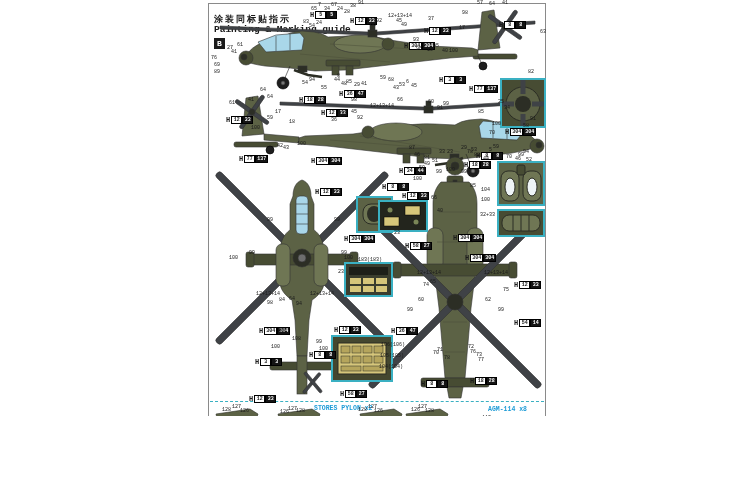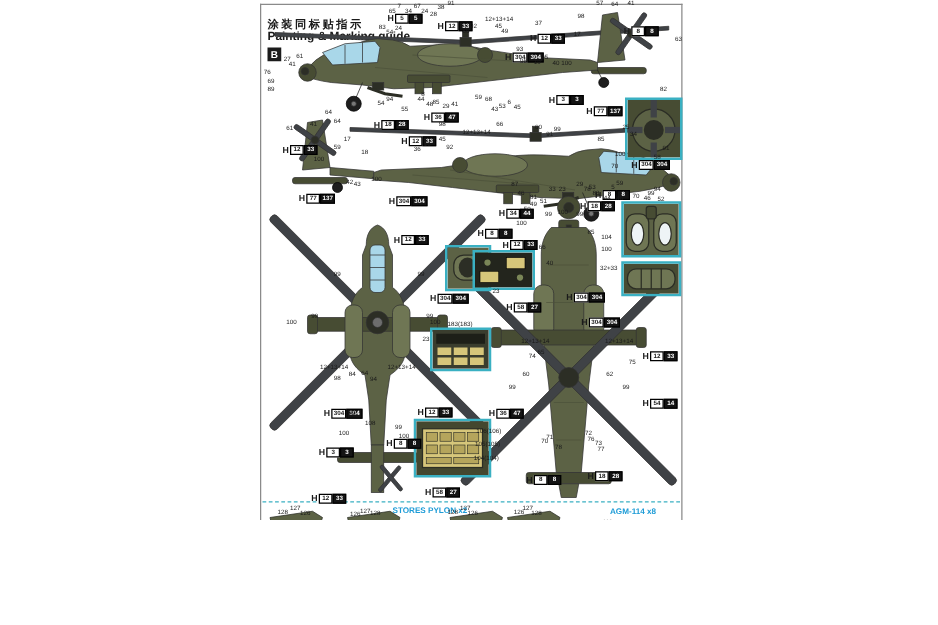--- a/index.html
+++ b/index.html
@@ -1,17 +1,17 @@
 <!DOCTYPE html>
 <html style="--olive: #5c6245; --olive-dark: #474c33; --olive-light: #6f7654; --dark: #2c2e25; --canopy: #a9d7e9; --blade: #3f4246; --teal: #3ab0c2; --blue: #1e9cd7; --tan: #d6c67a; --chip: #141414; --line: #8a8a8a;"><head>
 <meta charset="utf-8">
 <style>
   html,body{margin:0;padding:0;background:#fff;}
   #stage{position:relative;width:750px;height:416px;background:#fff;overflow:hidden;
-         font-family:Liberation Sans, sans-serif;color:#1a1a1a;}
+         font-family:Liberation Mono, monospace;color:#1a1a1a;}
   .vline{position:absolute;width:1px;background:#8a8a8a;top:3px;height:485px;}
   .hline{position:absolute;height:1px;background:#8a8a8a;left:208px;width:338px;}
   .dash{position:absolute;left:210px;width:334px;border-top:1px dashed var(--teal);}
   .title-cn{position:absolute;left:214px;top:13px;font-size:9px;font-weight:bold;letter-spacing:2px;}
   .title-en{position:absolute;left:214px;top:24px;font-size:9.5px;font-weight:bold;}
   .scheme{position:absolute;left:214px;top:38px;width:11px;height:11px;background:#1b1b1b;color:#fff;
           font-size:8px;font-weight:bold;text-align:center;line-height:11px;}
   .footer{position:absolute;left:212px;top:489px;font-size:7px;font-weight:bold;color:#222;}
   .pagenum{position:absolute;left:371px;top:489px;width:10px;height:10px;border-radius:50%;
            background:#111;color:#fff;font-size:7px;font-weight:bold;text-align:center;line-height:10px;}

